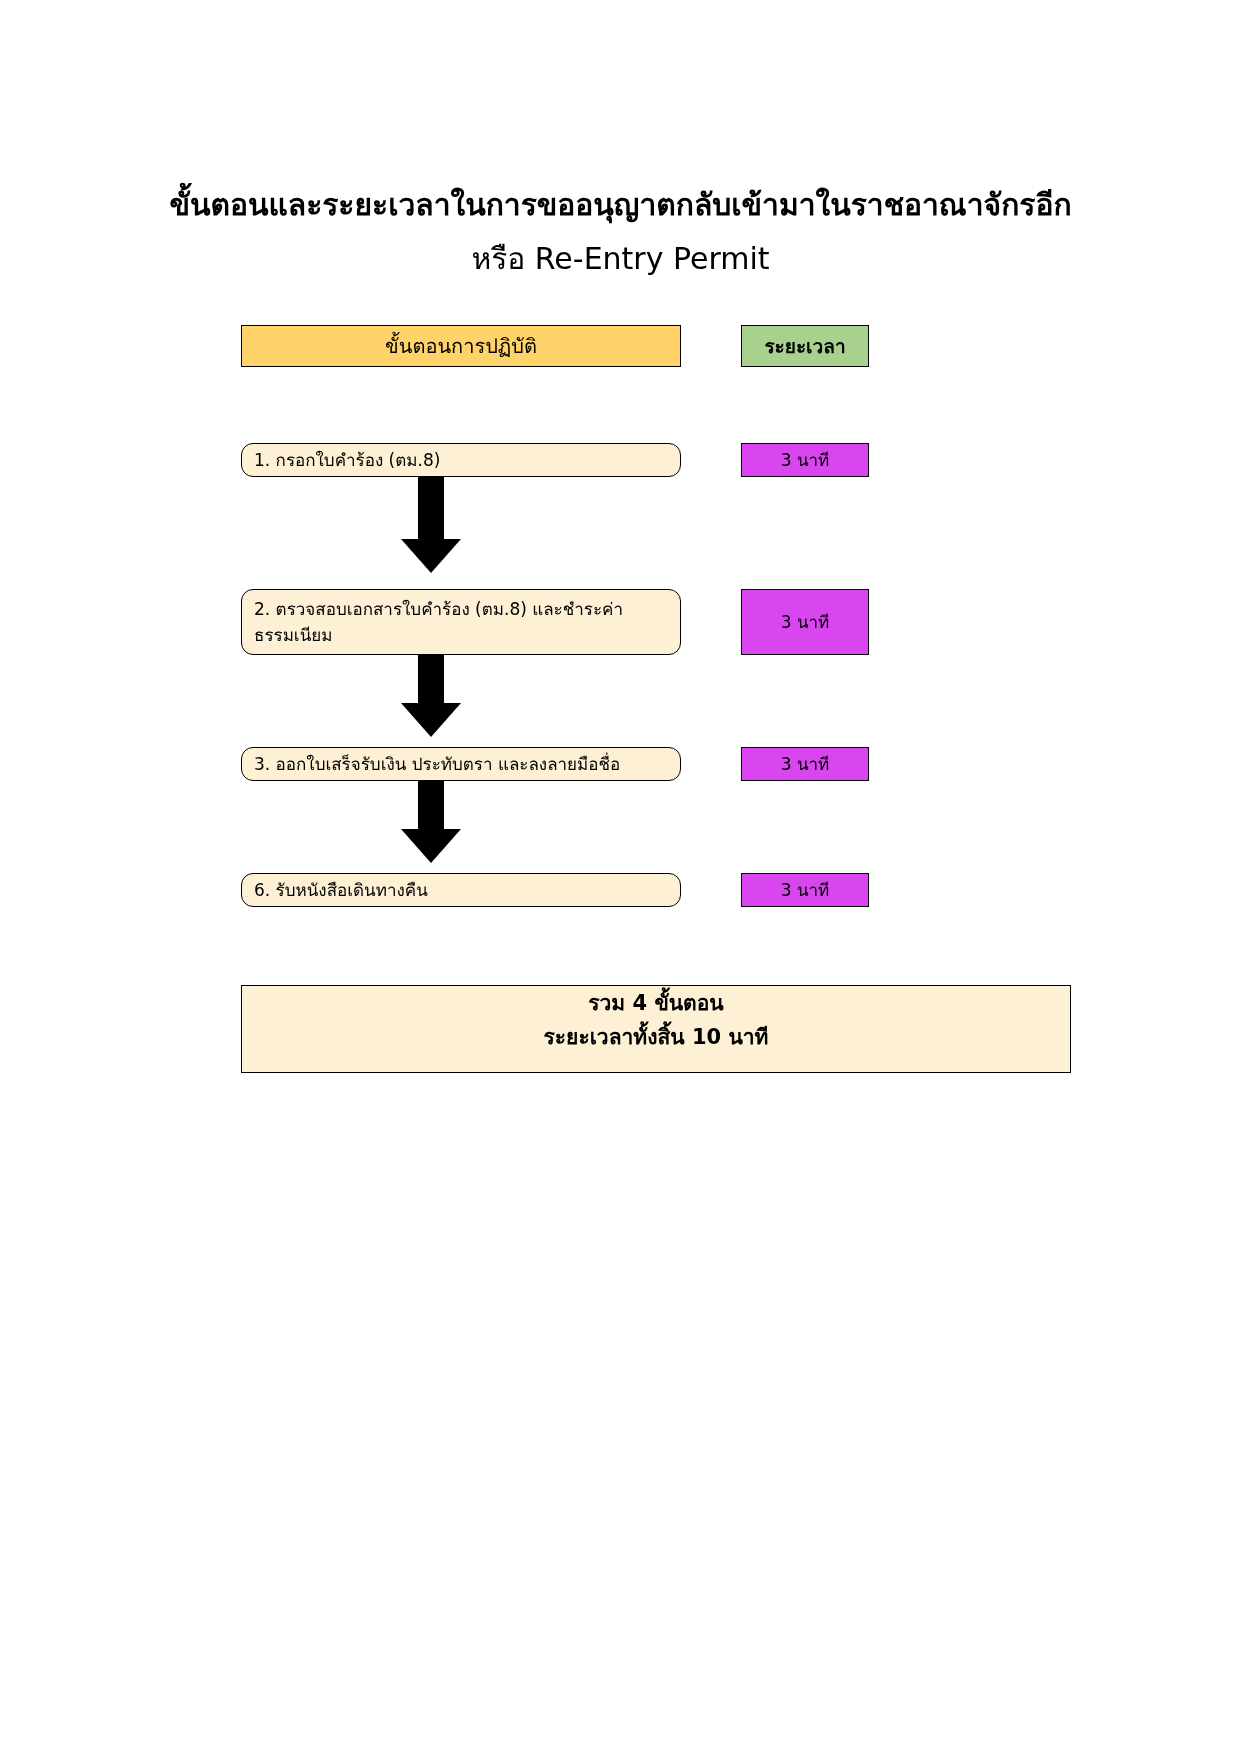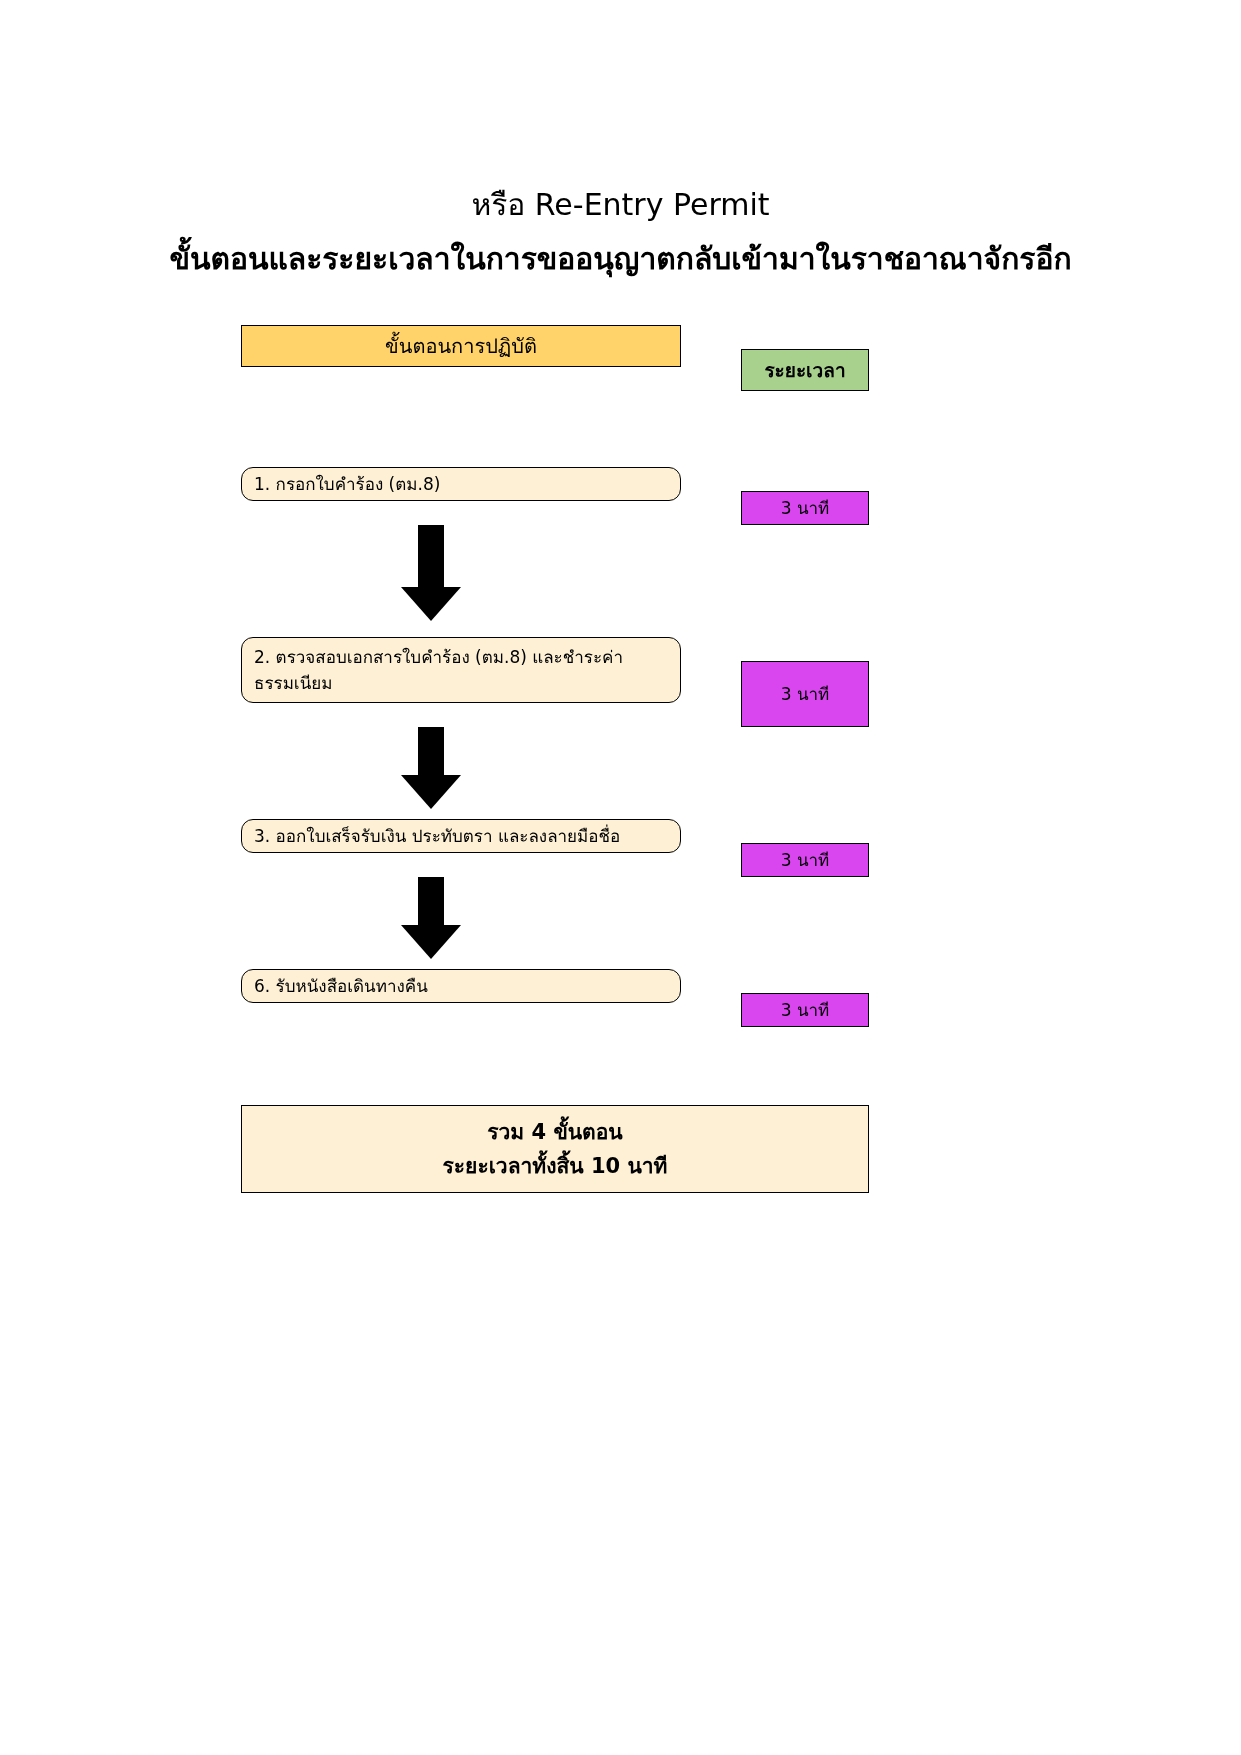--- a/index.html
+++ b/index.html
@@ -59,21 +59,20 @@
     width: 440px;
     flex: 0 0 440px;
   }
   .gap {
     width: 60px;
     flex: 0 0 60px;
   }
   .col-time {
     width: 128px;
     flex: 0 0 128px;
-    margin-top: 24px;
   }
 
   .box {
     box-sizing: border-box;
     border: 1.5px solid #000000;
     display: flex;
     align-items: center;
     font-size: 17px;
     line-height: 26px;
   }
@@ -135,39 +134,38 @@
     border-left: 30px solid transparent;
     border-right: 30px solid transparent;
     border-top: 34px solid #000000;
   }
 
   
   .total-box {
     box-sizing: border-box;
     border: 1.5px solid #000000;
     background: #FDF0D5;
-    width: 628px;
+    width: 830px;
     height: 88px;
     display: flex;
     flex-direction: column;
     align-items: center;
-    justify-content: center;
     font-size: 21px;
     font-weight: 700;
     line-height: 34px;
   }
 </style>
 </head>
 <body>
 
 <div class="page">
 
   <div class="title-block">
+    <div class="title-line">ขั้นตอนและระยะเวลาในการขออนุญาตกลับเข้ามาในราชอาณาจักรอีก</div>
     <div class="title-line title-line-2">หรือ Re-Entry Permit</div>
-    <div class="title-line">ขั้นตอนและระยะเวลาในการขออนุญาตกลับเข้ามาในราชอาณาจักรอีก</div>
   </div>
 
   <div class="flow">
 
     <div class="row">
       <div class="col-step">
         <div class="box header-step">ขั้นตอนการปฏิบัติ</div>
       </div>
       <div class="gap"></div>
       <div class="col-time">

